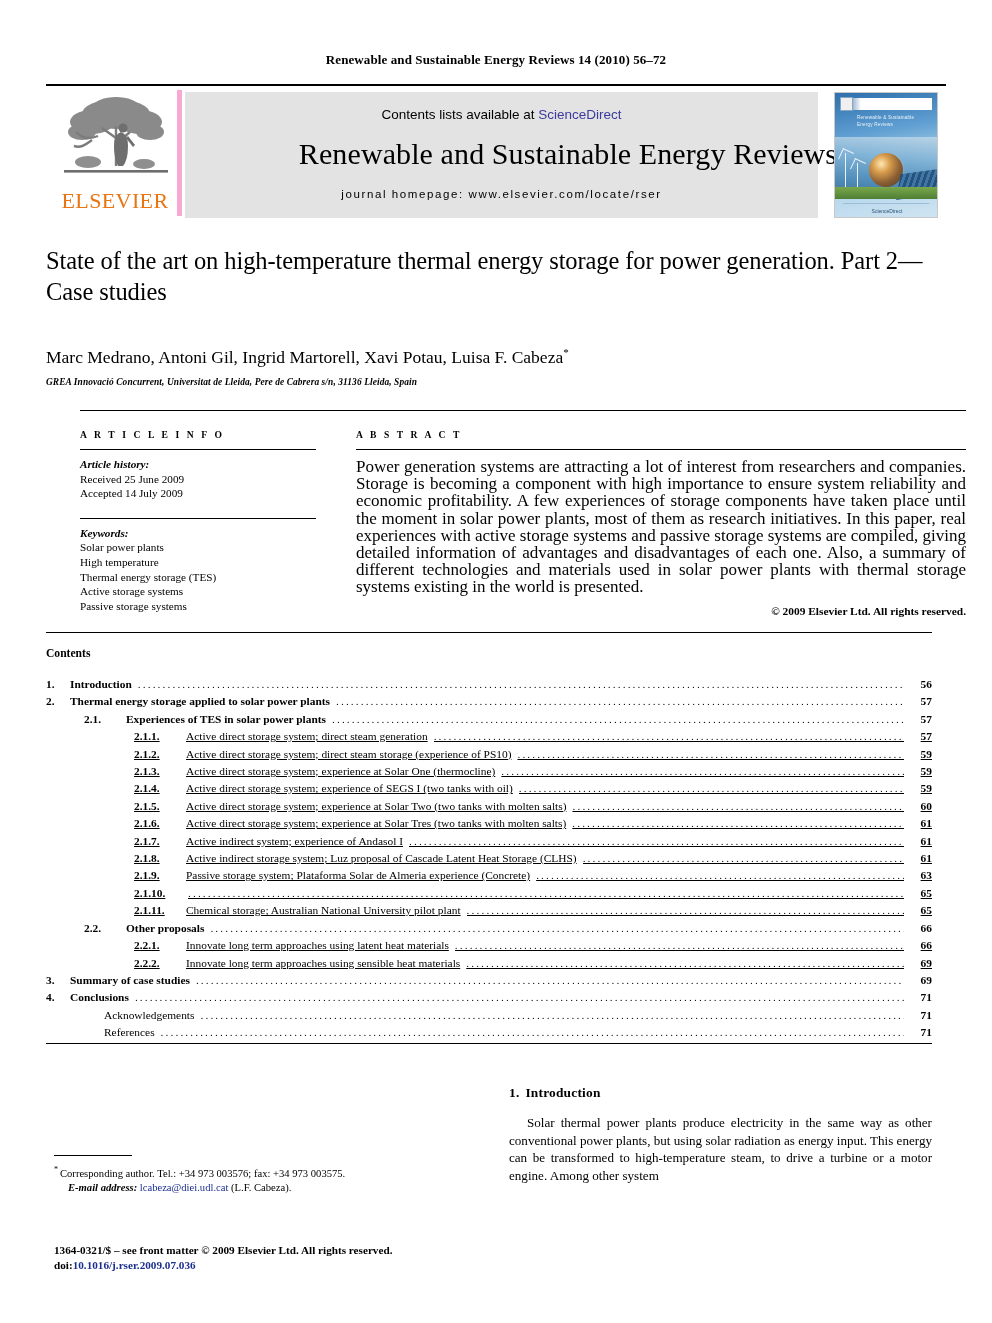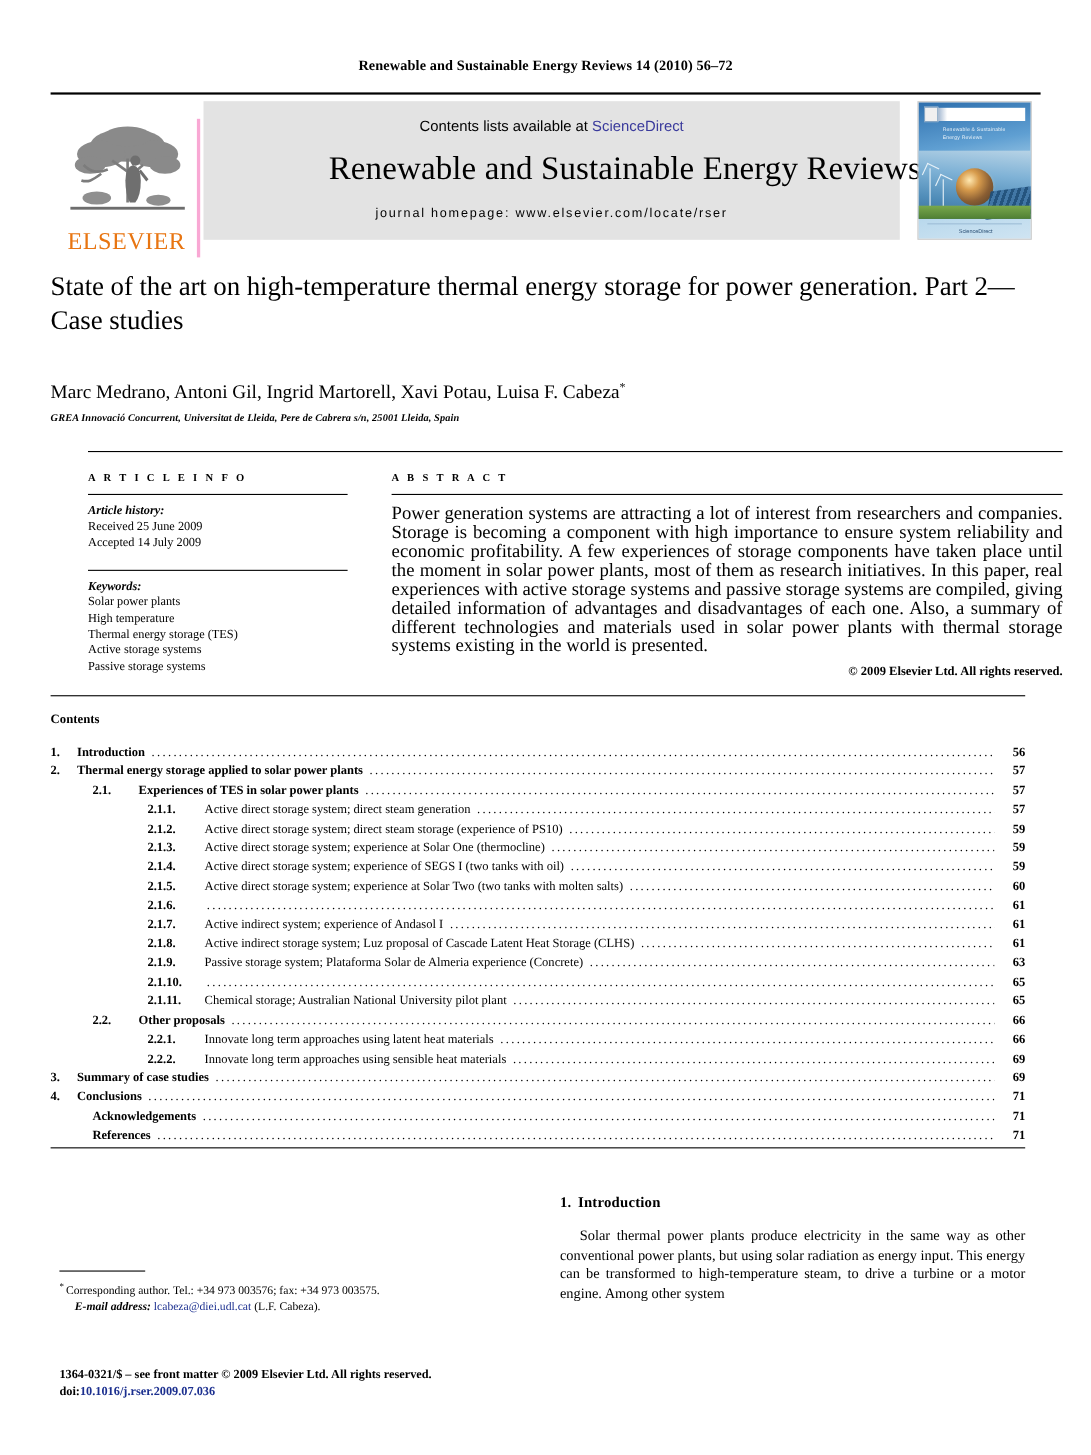--- a/index.html
+++ b/index.html
@@ -41,23 +41,23 @@
     height: 134px;
     border-top: 2.2px solid #000;
   }
   .masthead-inner {
     position: absolute;
     left: 0; top: 4px;
     width: 900px; height: 130px;
   }
   .elsevier-logo {
     position: absolute;
-    left: 8px; top: 18px;
+    left: 8px; top: 0;
     width: 128px; height: 126px;
-    border-right: 3px solid #f9a8d4;
+    border-right: 5px solid #f9a8d4;
     box-sizing: border-box;
   }
   .elsevier-tree {
     position: absolute;
     left: 4px; top: 2px;
     width: 116px; height: 92px;
   }
   .elsevier-word {
     position: absolute;
     left: 0; top: 98px;
@@ -318,26 +318,26 @@
   .toc-page {
     flex: 0 0 26px;
     text-align: right;
     font-weight: bold;
   }
   .lvl1 > .toc-num { width: 24px; font-weight: bold; }
   .lvl1 > .toc-label { font-weight: bold; }
   .lvl2 { padding-left: 38px; }
   .lvl2 > .toc-num { width: 42px; font-weight: bold; }
   .lvl2 > .toc-label { font-weight: bold; }
-  .lvl3 { padding-left: 88px; }
+  .lvl3 { padding-left: 88px; text-decoration: underline; }
   .lvl3 > .toc-num { width: 52px; font-weight: bold; }
   .lvl3 > .toc-label { font-weight: normal; }
   .lvlp { padding-left: 38px; }
   .lvlp > .toc-num { width: 0px; }
-  .lvlp > .toc-label { font-weight: bold; }
+  .lvlp > .toc-label { font-weight: normal; margin-left: 20px; }
   .contents-bottom-rule {
     position: absolute;
     left: 46px; top: 1043px;
     width: 886px;
     border-top: 1.5px solid #000;
   }
 
   
   .intro-col {
     position: absolute;
@@ -453,21 +453,21 @@
       </div>
 
     </div>
   </div>
 
   <div class="title-block">
     <h1 class="article-title">State of the art on high-temperature thermal energy storage for power generation. Part 2—Case studies</h1>
     <div class="authors">
       <span>Marc Medrano, Antoni Gil, Ingrid Martorell, Xavi Potau, Luisa F. Cabeza</span><span class="corr-star">*</span>
     </div>
-    <div class="affiliation">GREA Innovació Concurrent, Universitat de Lleida, Pere de Cabrera s/n, 25001 Lleida, Spain</div>
+    <div class="affiliation">GREA Innovació Concurrent, Universitat de Lleida, Pere de Cabrera s/n, 31136 Lleida, Spain</div>
   </div>
 
   <div class="info-abstract">
 
     <div class="col-info">
       <div class="sec-head">A R T I C L E   I N F O</div>
       <div class="rule"></div>
       <div class="info-group">
         <div class="info-label">Article history:</div>
         <div>Received 25 June 2009</div>
@@ -539,20 +539,21 @@
           <span class="toc-page">59</span>
         </div>
         <div class="toc-row lvl3">
           <span class="toc-num">2.1.5.</span>
           <span class="toc-label">Active direct storage system; experience at Solar Two (two tanks with molten salts)</span>
           <span class="toc-dots">............................................................................................................................................................................................................................</span>
           <span class="toc-page">60</span>
         </div>
         <div class="toc-row lvl3">
           <span class="toc-num">2.1.6.</span>
+          <span class="toc-label">Active direct storage system; experience at Solar Tres (two tanks with molten salts)</span>
           <span class="toc-dots">............................................................................................................................................................................................................................</span>
           <span class="toc-page">61</span>
         </div>
         <div class="toc-row lvl3">
           <span class="toc-num">2.1.7.</span>
           <span class="toc-label">Active indirect system; experience of Andasol I</span>
           <span class="toc-dots">............................................................................................................................................................................................................................</span>
           <span class="toc-page">61</span>
         </div>
         <div class="toc-row lvl3">

